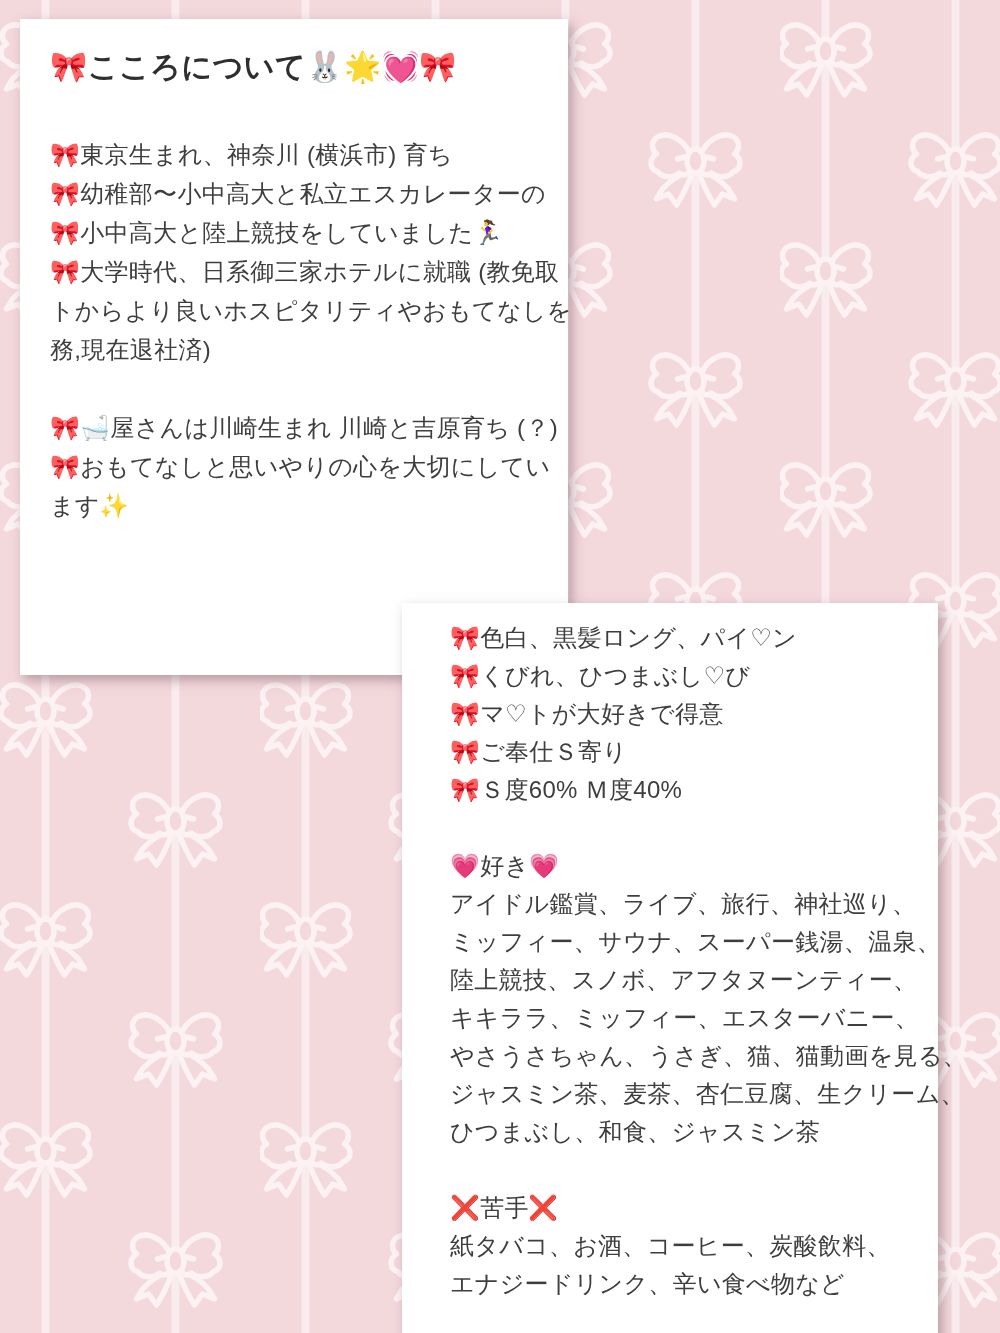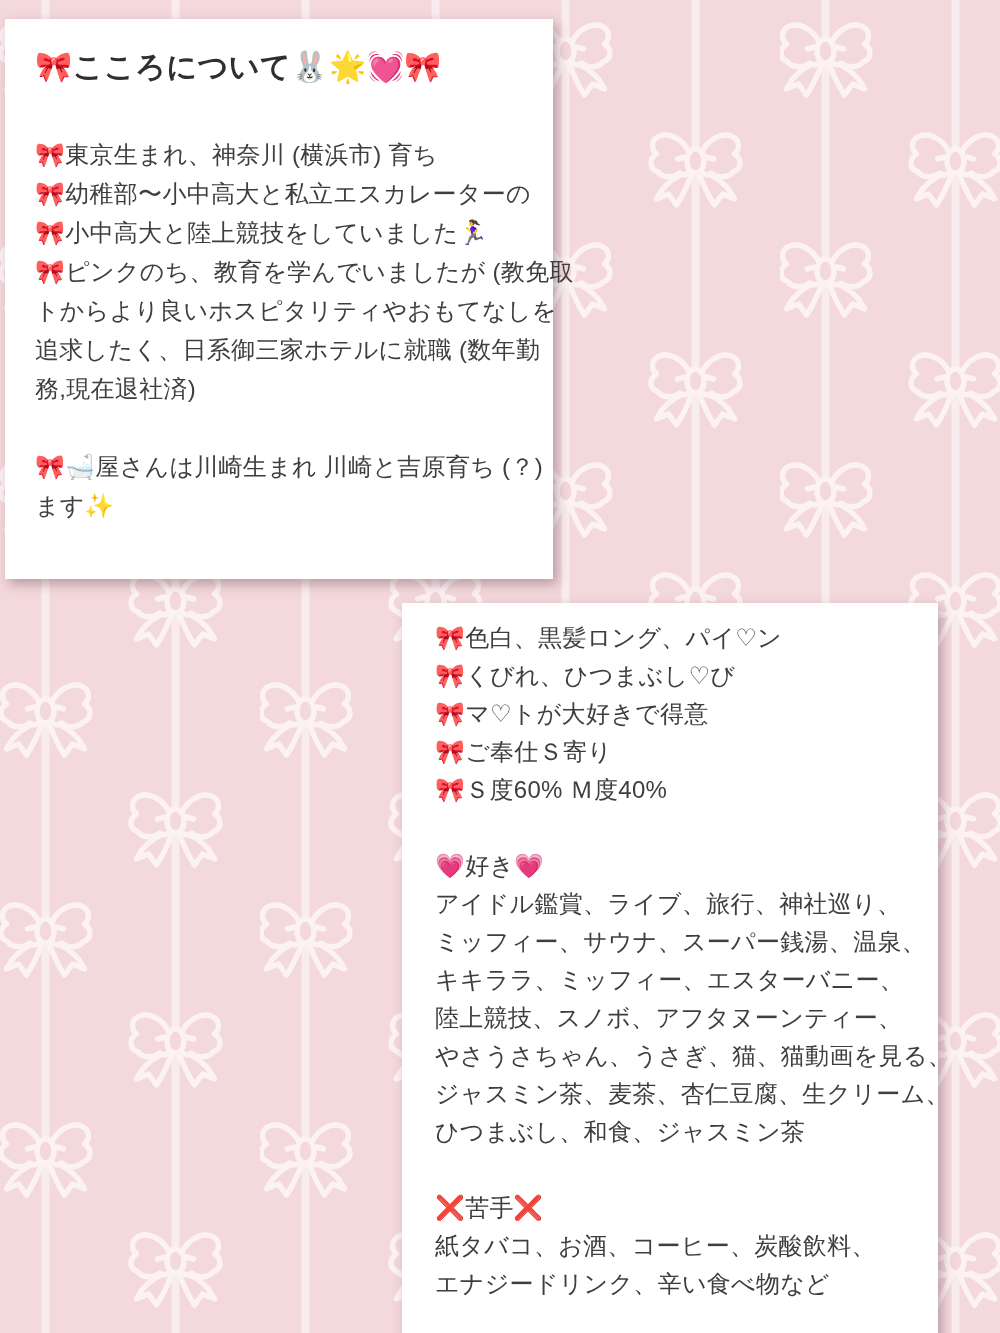--- a/index.html
+++ b/index.html
@@ -18,22 +18,22 @@
     display: block;
   }
   .card {
     position: absolute;
     background: #ffffff;
     box-shadow: 4px 5px 11px rgba(128, 94, 104, 0.5);
     box-sizing: border-box;
     color: #3e3e3e;
   }
   .card-about {
-    left: 5px; top: 19px;
-    width: 548px; height: 560px;
+    left: 20px; top: 19px;
+    width: 548px; height: 656px;
     padding: 27px 26px 0 30px;
   }
   .card-profile {
     left: 402px; top: 603px;
     width: 536px; height: 760px;
     padding: 16px 28px 0 33px;
   }
   .card-title {
     font-size: 30px;
     font-weight: 700;
@@ -42,21 +42,21 @@
     white-space: pre;
     letter-spacing: 0.5px;
     margin-bottom: 47px;
   }
   .line {
     font-size: 24px;
     white-space: pre;
     letter-spacing: 0.3px;
   }
   .card-about .line   { line-height: 39px; min-height: 39px; }
-  .card-profile .line { line-height: 38px; min-height: 38px; }
+  .card-profile .line { line-height: 38px; min-height: 38px; margin-left: 15px; }
 </style>
 </head>
 <body>
 
 <svg class="bg-svg" width="1000" height="1333" viewBox="0 0 1000 1333" xmlns="http://www.w3.org/2000/svg" aria-hidden="true">
   <defs>
     <g id="bowshape" stroke="#fcf2f4" stroke-width="5.5" fill="#f3d8dc" stroke-linejoin="round" stroke-linecap="round">
 
       <path d="M -5,6 C -14,9 -25,15 -33,24 L -39,34 L -27,29 L -19,40 C -13,31 -8,20 -4,10 Z"></path>
       <path d="M 5,6 C 14,9 25,15 33,24 L 39,34 L 27,29 L 19,40 C 13,31 8,20 4,10 Z"></path>
@@ -78,41 +78,41 @@
     </pattern>
   </defs>
   <rect width="1000" height="1333" fill="url(#bowpat)"></rect>
 </svg>
 
 <div class="card card-about">
   <div class="card-title">🎀こころについて🐰🌟💓🎀</div>
   <div class="line">🎀東京生まれ、神奈川 (横浜市) 育ち</div>
   <div class="line">🎀幼稚部〜小中高大と私立エスカレーターの</div>
   <div class="line">🎀小中高大と陸上競技をしていました🏃‍♀️</div>
-  <div class="line">🎀ピンクのち、教育を学んでいましたが (教免取</div>
+  <div class="line">🎀大学時代、日系御三家ホテルに就職 (教免取</div>
   <div class="line">トからより良いホスピタリティやおもてなしを</div>
-  <div class="line">追求したく、日系御三家ホテルに就職 (数年勤</div>
   <div class="line">務,現在退社済)</div>
   <div class="line"></div>
   <div class="line">🎀🛁屋さんは川崎生まれ 川崎と吉原育ち (？)</div>
+  <div class="line">🎀おもてなしと思いやりの心を大切にしてい</div>
   <div class="line">ます✨</div>
 </div>
 
 <div class="card card-profile">
   <div class="line">🎀色白、黒髪ロング、パイ♡ン</div>
   <div class="line">🎀くびれ、ひつまぶし♡び</div>
   <div class="line">🎀マ♡トが大好きで得意</div>
   <div class="line">🎀ご奉仕Ｓ寄り</div>
   <div class="line">🎀Ｓ度60% Ｍ度40%</div>
   <div class="line"></div>
   <div class="line">💗好き💗</div>
   <div class="line">アイドル鑑賞、ライブ、旅行、神社巡り、</div>
   <div class="line">ミッフィー、サウナ、スーパー銭湯、温泉、</div>
+  <div class="line">陸上競技、スノボ、アフタヌーンティー、</div>
   <div class="line">キキララ、ミッフィー、エスターバニー、</div>
-  <div class="line">陸上競技、スノボ、アフタヌーンティー、</div>
   <div class="line">やさうさちゃん、うさぎ、猫、猫動画を見る、</div>
   <div class="line">ジャスミン茶、麦茶、杏仁豆腐、生クリーム、</div>
   <div class="line">ひつまぶし、和食、ジャスミン茶</div>
   <div class="line"></div>
   <div class="line">❌苦手❌</div>
   <div class="line">紙タバコ、お酒、コーヒー、炭酸飲料、</div>
   <div class="line">エナジードリンク、辛い食べ物など</div>
 </div>
 
 </body></html>

